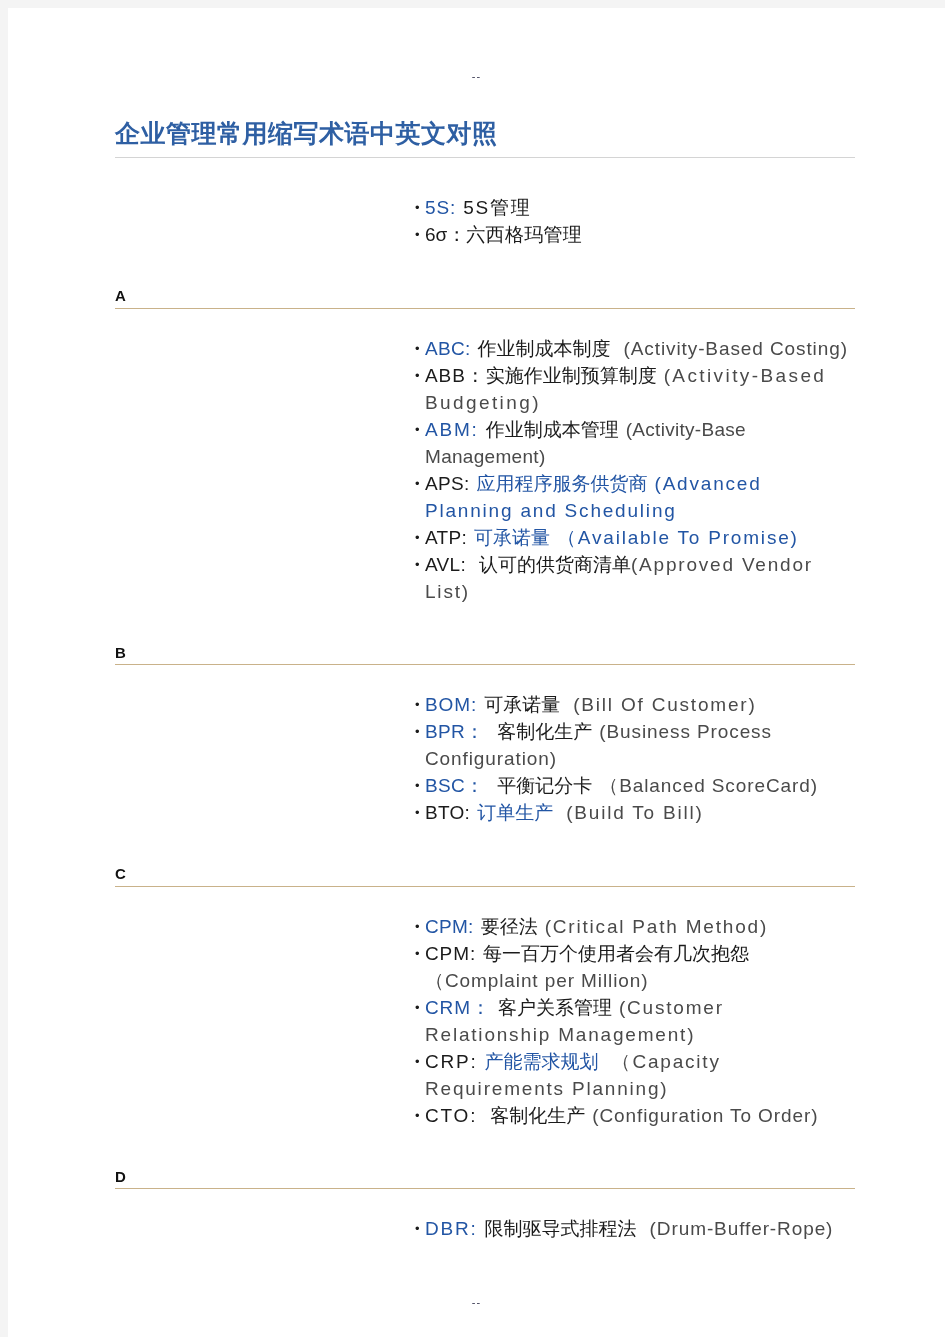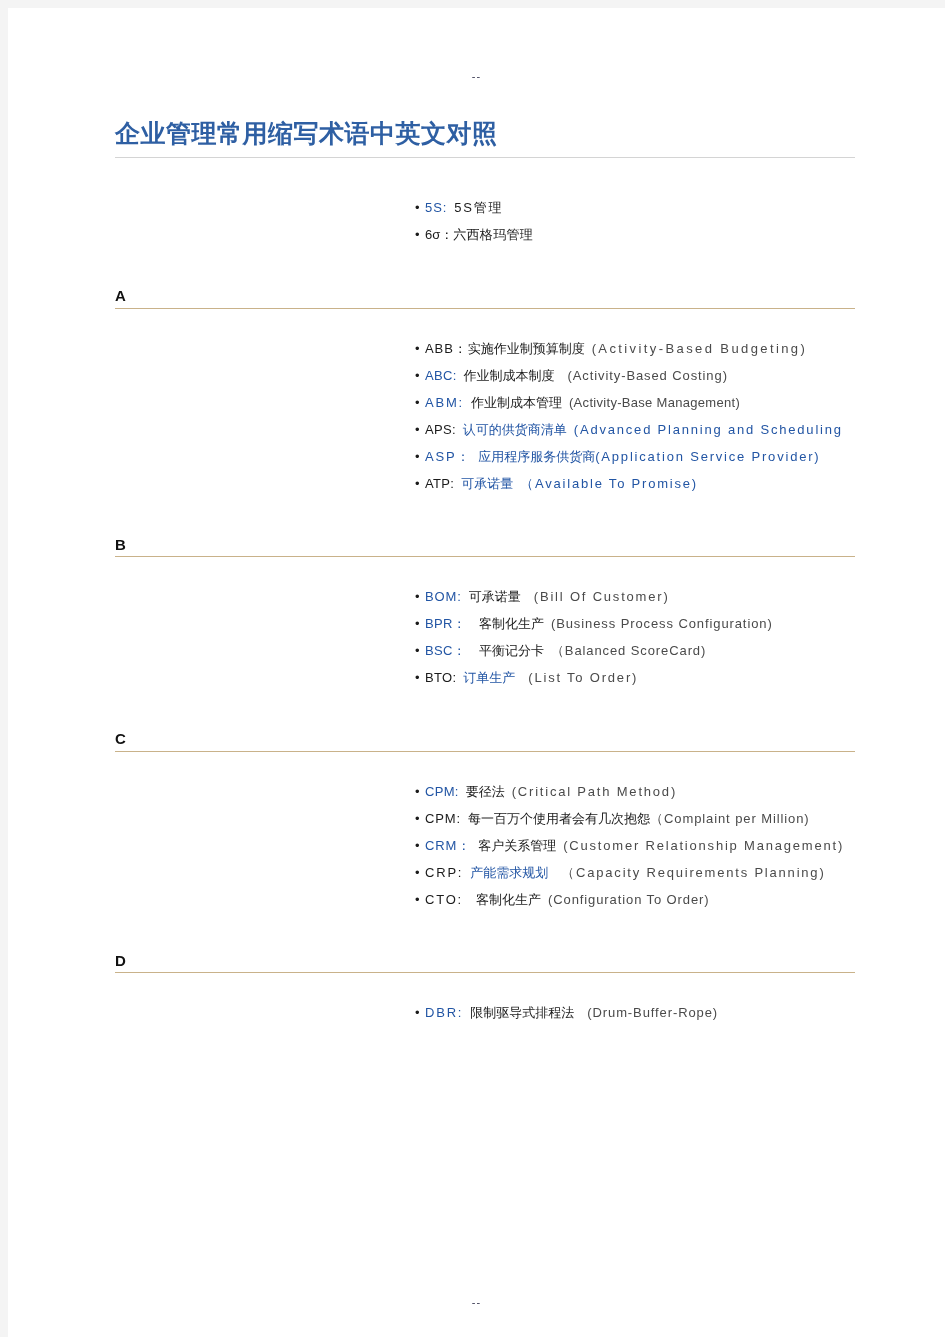--- a/index.html
+++ b/index.html
@@ -69,21 +69,21 @@
 
   ul.term-list {
     list-style: none;
     margin: 0;
     padding: 0;
   }
   ul.term-list li {
     position: relative;
     padding-left: 10px;
     margin: 0 0 0 0;
-    font-size: 13px;
+    font-size: 19px;
     line-height: 27px;
     color: #1b1b1b;
     font-family: "Liberation Sans", sans-serif;
   }
   ul.term-list li::before {
     content: "\2022";
     position: absolute;
     left: 0;
     top: 0;
     font-size: 13px;
@@ -136,37 +136,37 @@
 
     <div class="sec-gap"></div>
 
     <div>
       <div class="section-letter">A</div>
       <div class="section-rule"></div>
       <div class="list-gap"></div>
       <div class="indent-block">
         <ul class="term-list">
           <li>
+            <span class="blue j3">ABC:</span><span class="gap-s"></span><span class="dark">作业制成本制度</span><span class="gap-m"></span><span class="gray j1">(Activity-Based Costing)</span>
+          </li>
+          <li>
             <span class="dark j1">ABB：</span><span class="dark">实施作业制预算制度</span><span class="gap-s"></span><span class="gray wide">(Activity-Based Budgeting)</span>
           </li>
           <li>
-            <span class="blue j3">ABC:</span><span class="gap-s"></span><span class="dark">作业制成本制度</span><span class="gap-m"></span><span class="gray j1">(Activity-Based Costing)</span>
-          </li>
-          <li>
             <span class="blue j2">ABM:</span><span class="gap-s"></span><span class="dark">作业制成本管理</span><span class="gap-s"></span><span class="gray j3">(Activity-Base Management)</span>
           </li>
           <li>
-            <span class="dark j3">APS:</span><span class="gap-s"></span><span class="blue">认可的供货商清单</span><span class="gap-s"></span><span class="blue j2">(Advanced Planning and Scheduling</span>
-          </li>
-          <li>
-            <span class="blue j2">ASP：</span><span class="gap-s"></span><span class="blue">应用程序服务供货商</span><span class="blue j2">(Application Service Provider)</span>
+            <span class="dark j3">APS:</span><span class="gap-s"></span><span class="blue">应用程序服务供货商</span><span class="gap-s"></span><span class="blue j2">(Advanced Planning and Scheduling</span>
           </li>
           <li>
             <span class="dark j3">ATP:</span><span class="gap-s"></span><span class="blue">可承诺量</span><span class="gap-s"></span><span class="blue j2">（Available To Promise)</span>
           </li>
+          <li>
+            <span class="dark j3">AVL:</span><span class="gap-m"></span><span class="dark">认可的供货商清单</span><span class="gray j2">(Approved Vendor List)</span>
+          </li>
         </ul>
       </div>
     </div>
 
     <div class="sec-gap"></div>
 
     <div>
       <div class="section-letter">B</div>
       <div class="section-rule"></div>
       <div class="list-gap"></div>
@@ -175,21 +175,21 @@
           <li>
             <span class="blue j1">BOM:</span><span class="gap-s"></span><span class="dark">可承诺量</span><span class="gap-m"></span><span class="gray j2">(Bill Of Customer)</span>
           </li>
           <li>
             <span class="blue j3">BPR：</span><span class="gap-m"></span><span class="dark">客制化生产</span><span class="gap-s"></span><span class="gray j1">(Business Process Configuration)</span>
           </li>
           <li>
             <span class="blue j3">BSC：</span><span class="gap-m"></span><span class="dark">平衡记分卡</span><span class="gap-s"></span><span class="gray j1">（Balanced ScoreCard)</span>
           </li>
           <li>
-            <span class="dark j3">BTO:</span><span class="gap-s"></span><span class="blue">订单生产</span><span class="gap-m"></span><span class="gray j2">(List To Order)</span>
+            <span class="dark j3">BTO:</span><span class="gap-s"></span><span class="blue">订单生产</span><span class="gap-m"></span><span class="gray j2">(Build To Bill)</span>
           </li>
         </ul>
       </div>
     </div>
 
     <div class="sec-gap"></div>
 
     <div>
       <div class="section-letter">C</div>
       <div class="section-rule"></div>

